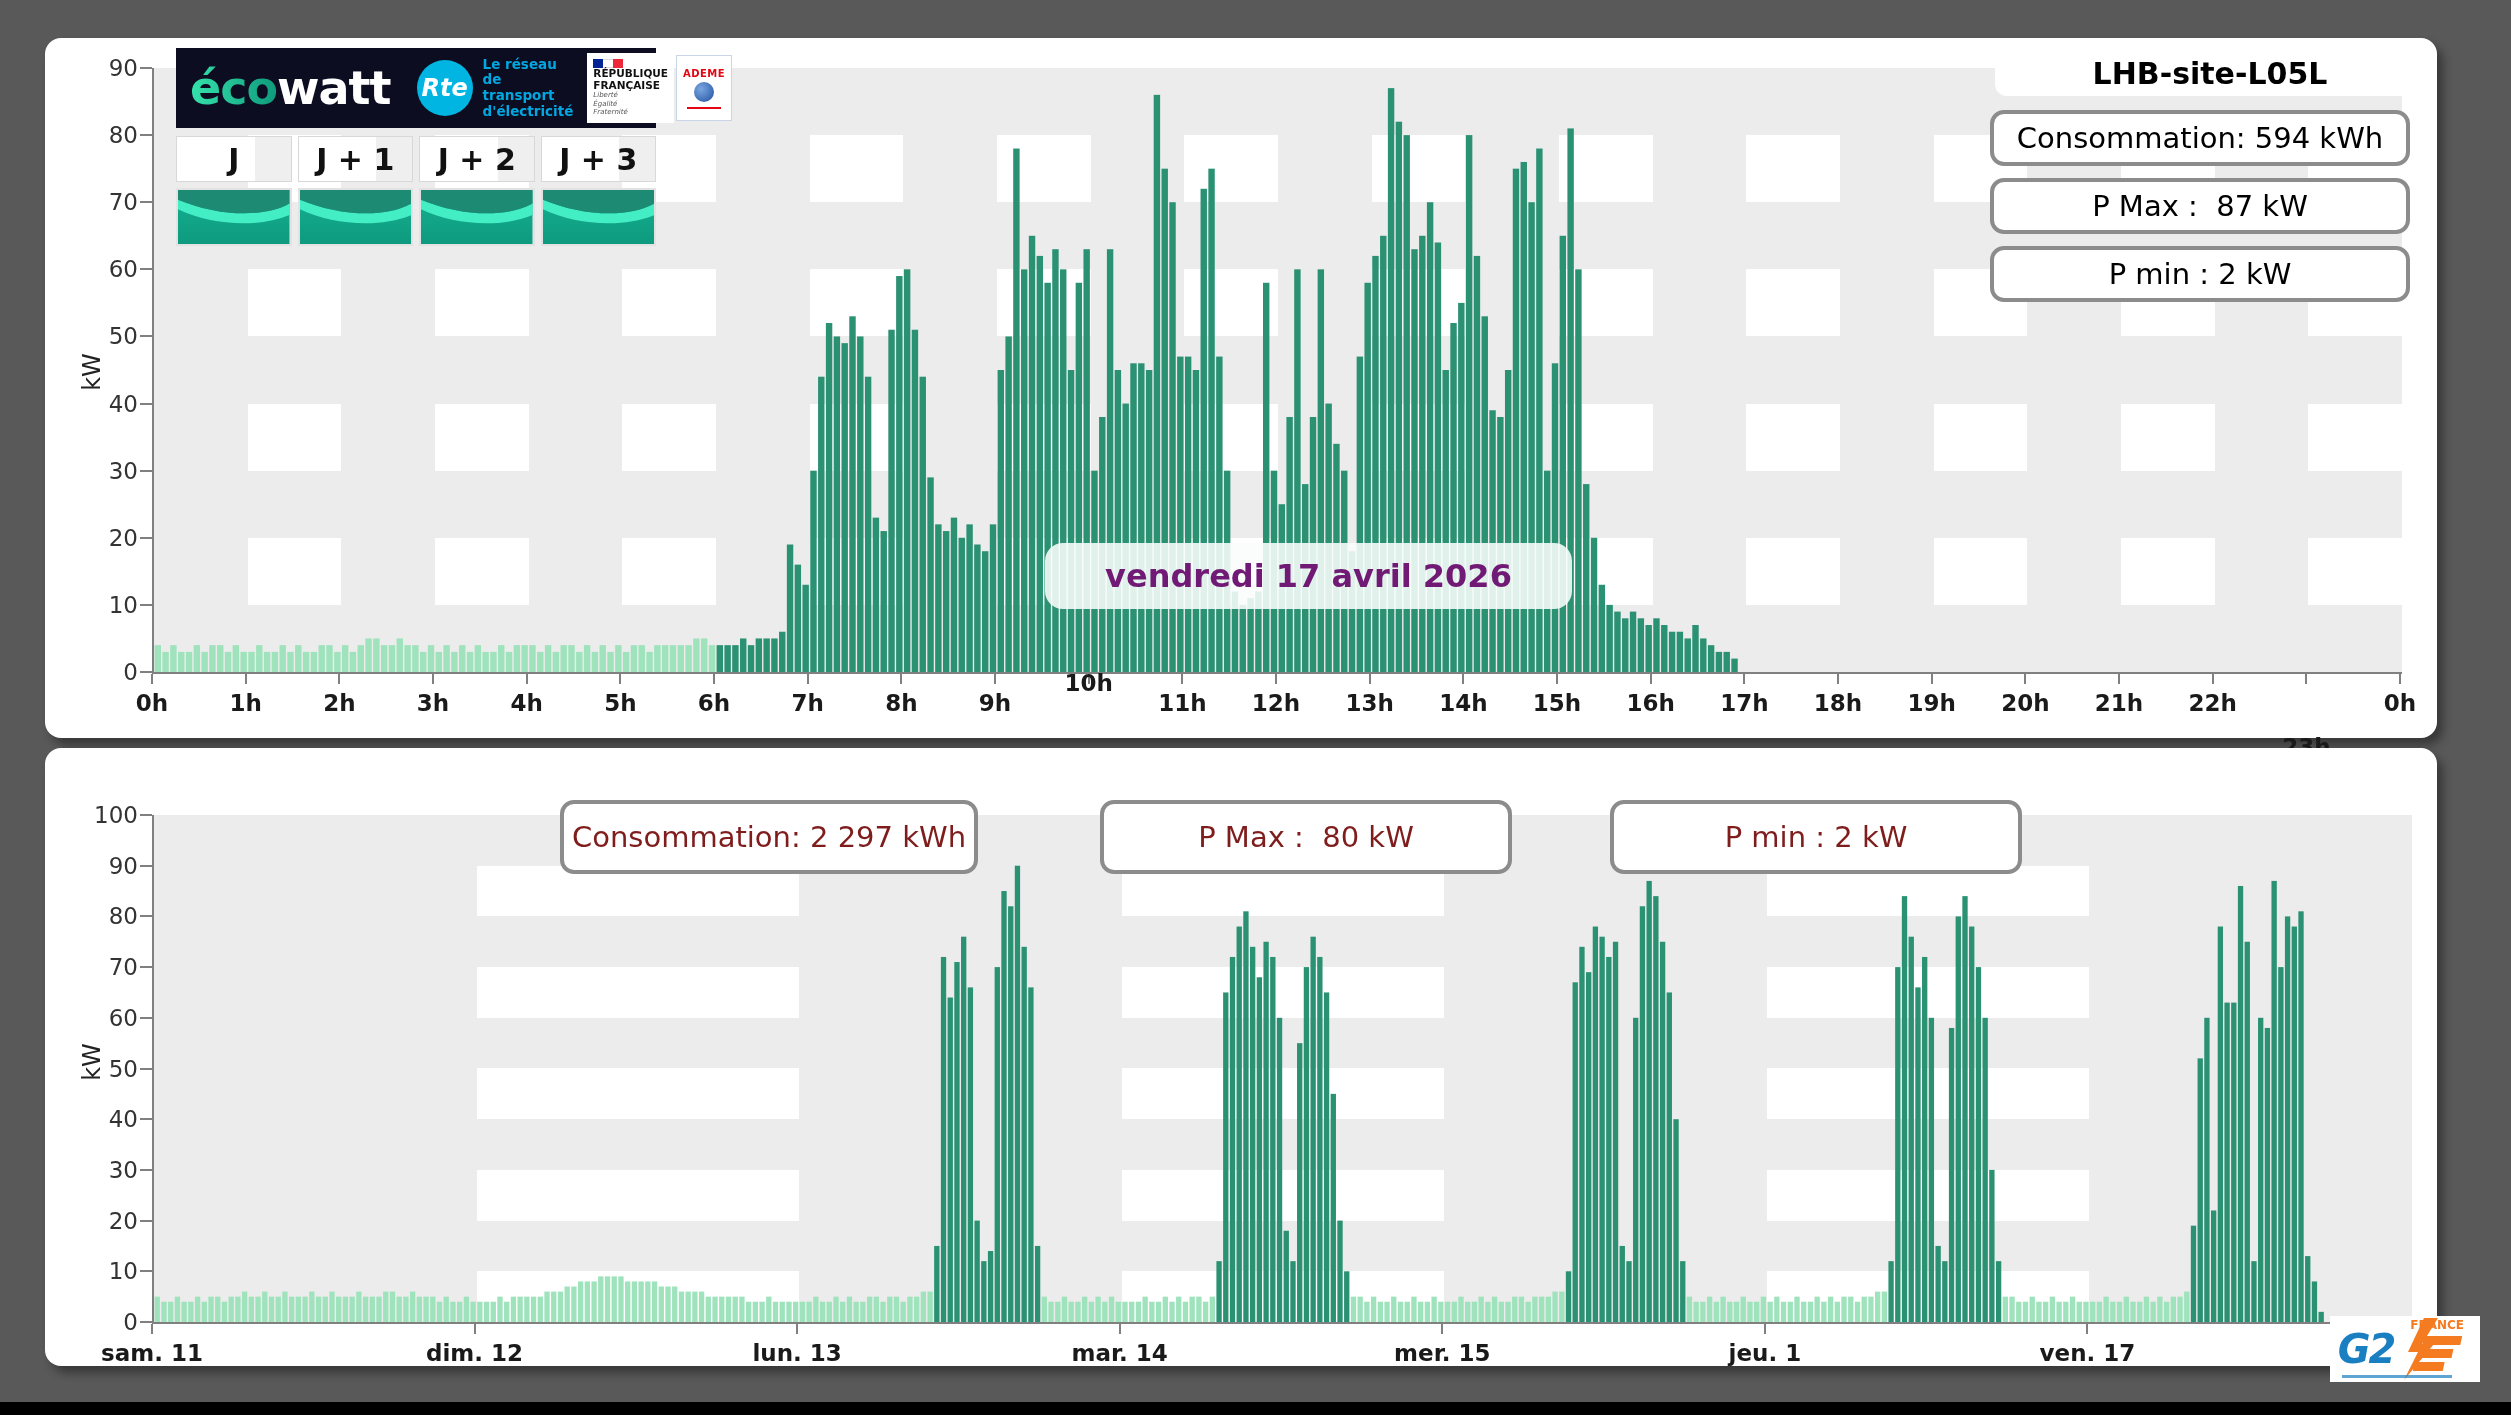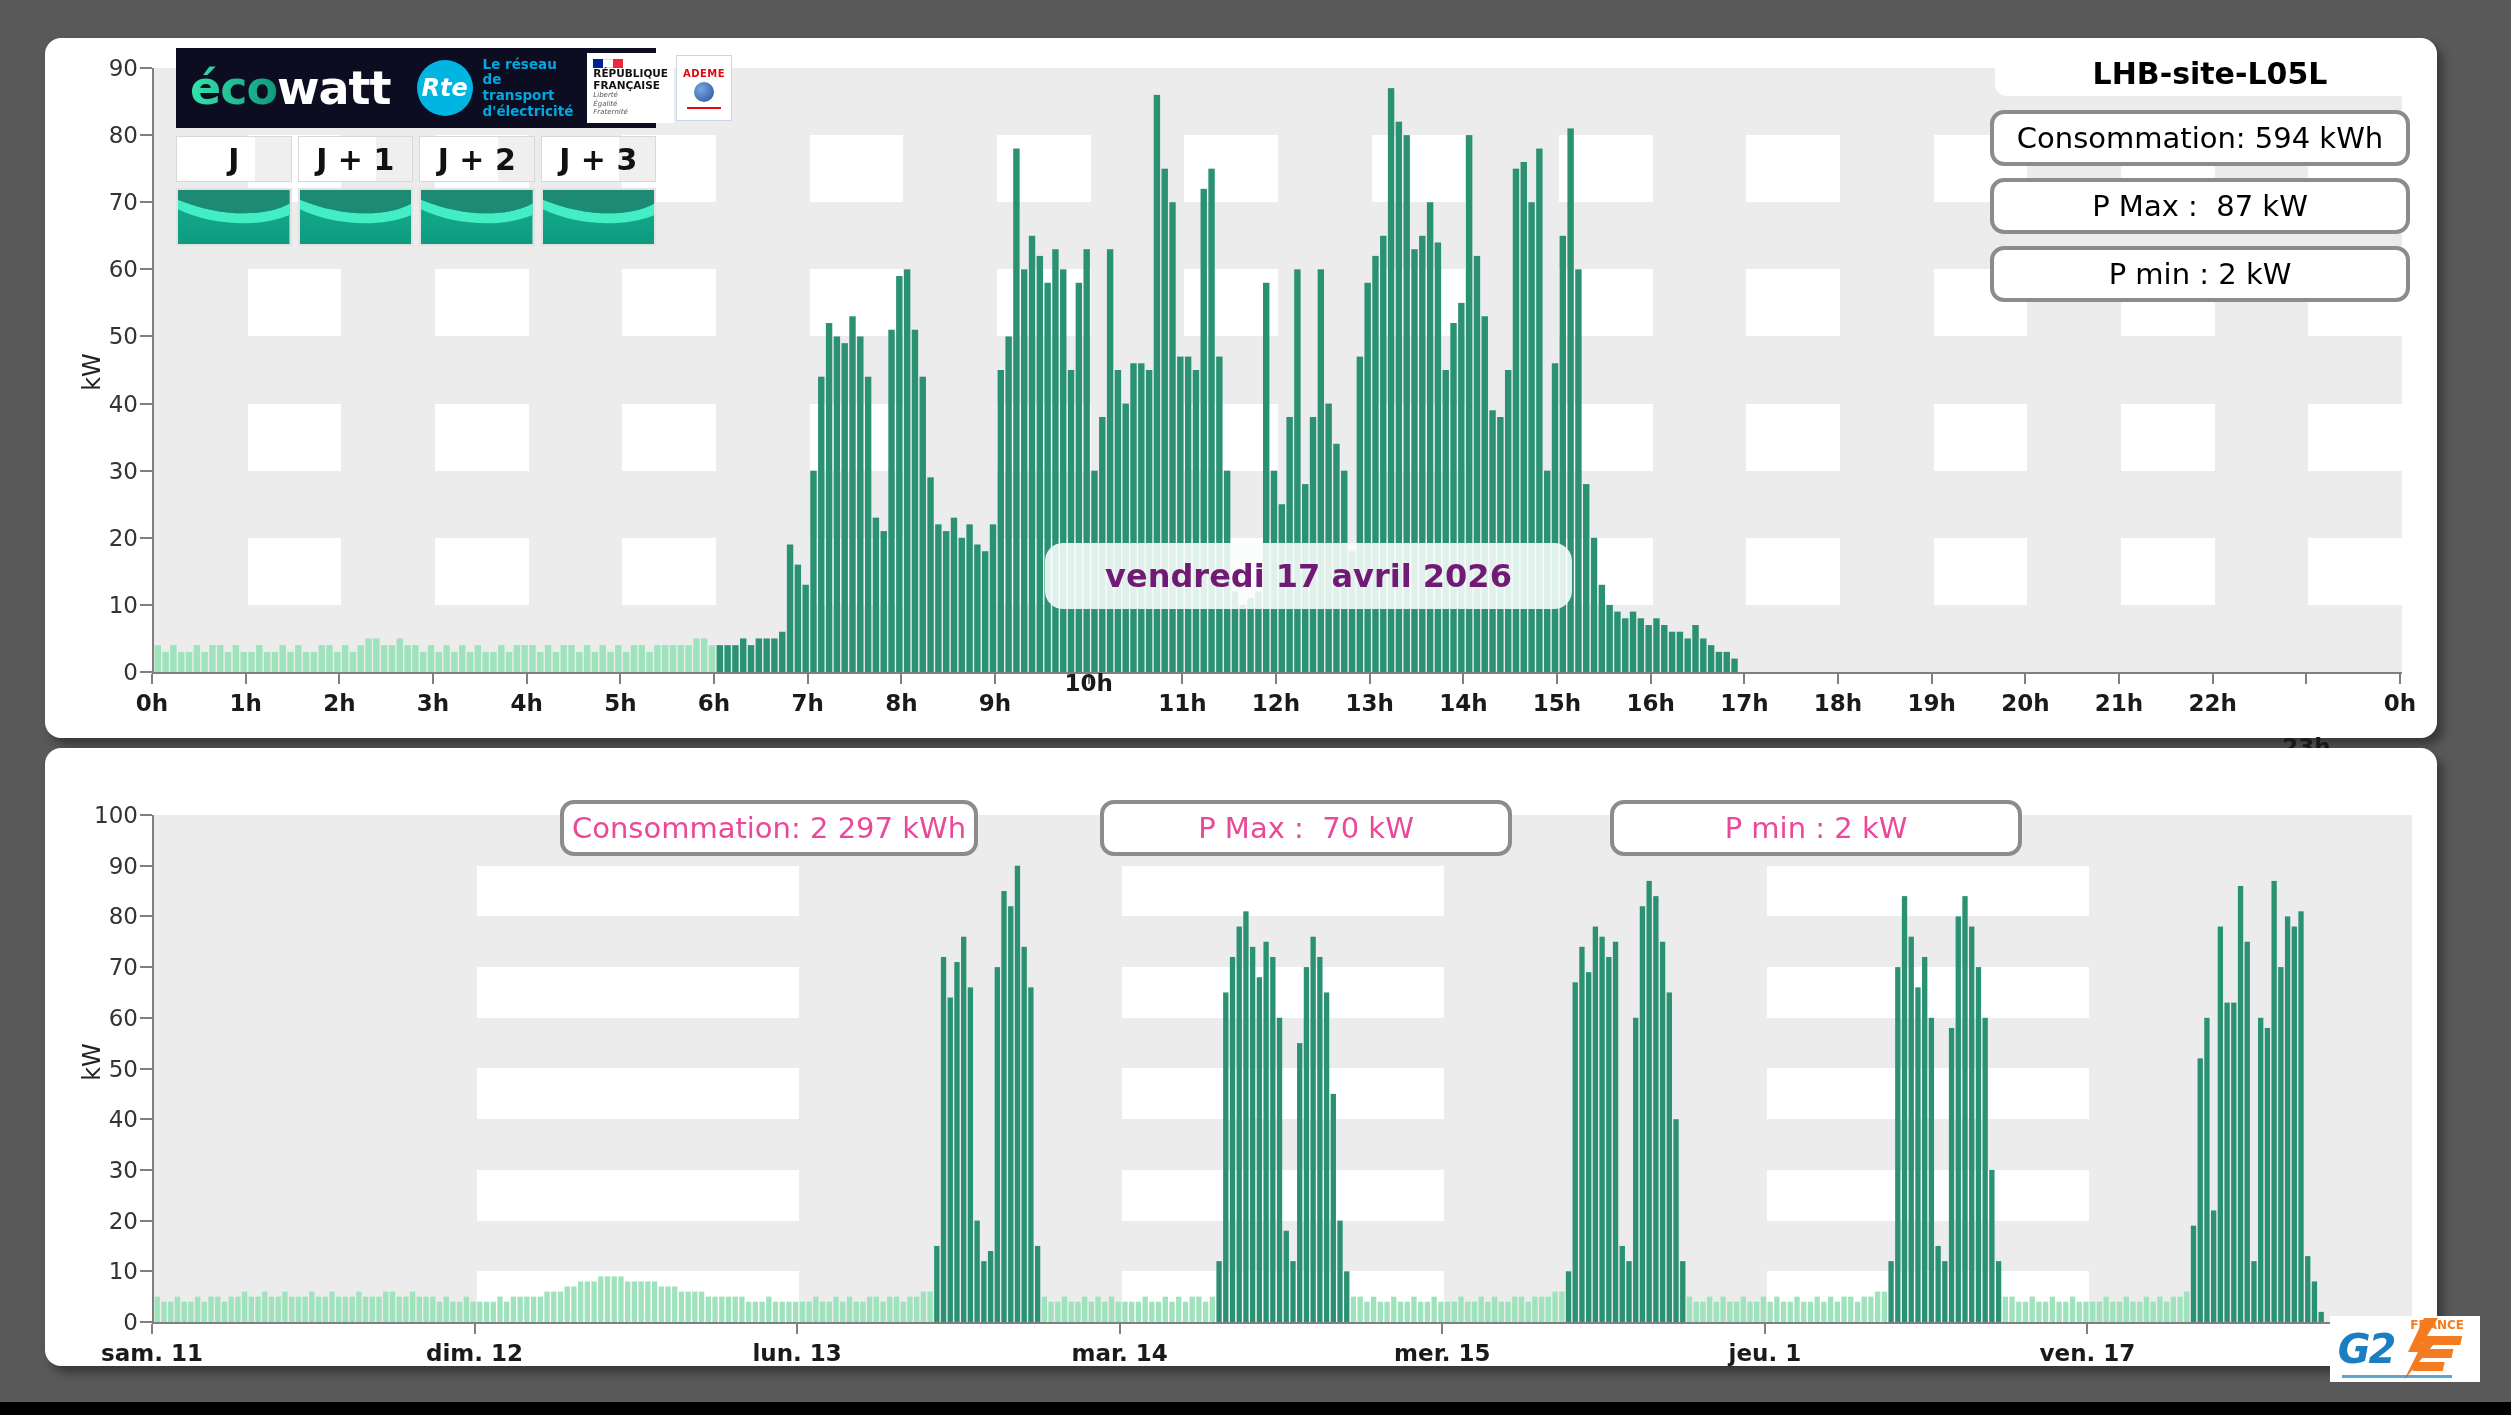--- a/index.html
+++ b/index.html
@@ -100,24 +100,24 @@
     font-size:30px;font-weight:bold;color:#000;
   }
   .stat-box{
     position:absolute;left:1945px;width:420px;height:56px;background:#fff;
     border:4px solid #8c8c8c;border-radius:14px;box-sizing:border-box;
     display:flex;align-items:center;justify-content:center;
     font-size:29px;color:#000;white-space:pre;
   }
   
   .stat-box-b{
-    position:absolute;top:52px;height:56px;background:#fff;
+    position:absolute;top:52px;height:74px;background:#fff;
     border:4px solid #8c8c8c;border-radius:14px;box-sizing:border-box;
     display:flex;align-items:center;justify-content:center;
-    font-size:29px;color:#ec4899;white-space:pre;z-index:5;
+    font-size:29px;color:#7f1d1d;white-space:pre;z-index:5;
   }
   #date-box{
     position:absolute;left:1000px;top:505px;width:527px;height:66px;
     background:rgba(249,253,251,0.88);border-radius:18px;z-index:6;
     display:flex;align-items:center;justify-content:center;
     font-size:32px;font-weight:bold;color:#701a75;
   }
   
   #g2e-logo{
     position:absolute;left:2285px;top:568px;width:150px;height:66px;background:#fff;
@@ -882,21 +882,21 @@
       <span class="xtick-label" style="left: 429.571px; top: 592px;">dim. 12</span>
       <span class="xtick-label" style="left: 752.143px; top: 592px;">lun. 13</span>
       <span class="xtick-label" style="left: 1074.71px; top: 592px;">mar. 14</span>
       <span class="xtick-label" style="left: 1397.29px; top: 592px;">mer. 15</span>
       <span class="xtick-label" style="left: 1719.86px; top: 592px;">jeu. 1</span>
       <span class="xtick-label" style="left: 2042.43px; top: 592px;">ven. 17</span>
     </div>
   <div class="axis-unit" style="left:28px;top:300px;">kW</div>
 
   <div class="stat-box-b" style="left:515px;width:418px;">Consommation: 2 297 kWh</div>
-  <div class="stat-b stat-box-b" style="left:1055px;width:412px;">P Max :  70 kW</div>
+  <div class="stat-b stat-box-b" style="left:1055px;width:412px;">P Max :  80 kW</div>
   <div class="stat-box-b" style="left:1565px;width:412px;">P min : 2 kW</div>
 
   <div id="g2e-logo">
     <span class="g2">G2</span>
     <svg width="78" height="62" viewBox="0 0 78 62">
       <polygon points="30,0 14,34 24,34 10,62 40,26 28,26 44,0" fill="#f47b20"></polygon>
       <rect x="34" y="18" width="38" height="9" fill="#f47b20" transform="skewX(-12)"></rect>
       <rect x="32" y="31" width="34" height="9" fill="#f47b20" transform="skewX(-12)"></rect>
       <rect x="30" y="44" width="30" height="9" fill="#f47b20" transform="skewX(-12)"></rect>
       <text x="42" y="10" font-size="10" font-weight="bold" fill="#f47b20" font-family="DejaVu Sans, sans-serif"></text>

